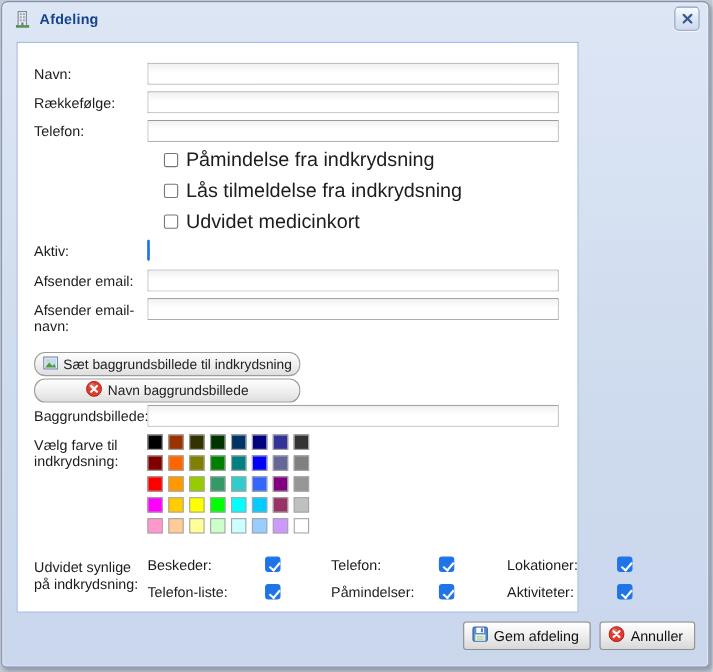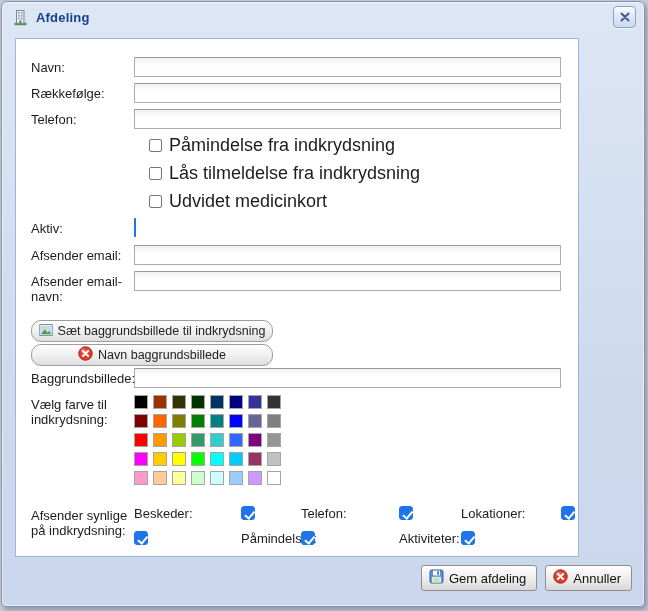--- a/index.html
+++ b/index.html
@@ -25,21 +25,21 @@
     margin-left:5px;letter-spacing:.2px;
   }
   .close-btn{
     margin-left:auto;width:21px;height:20px;flex:none;
     border:1px solid #8ea0c4;border-radius:4px;
     background:linear-gradient(#fbfdff,#dfe8f6 45%,#ccd9ee);
     display:flex;align-items:center;justify-content:center;
     cursor:pointer;box-shadow:0 1px 1px rgba(255,255,255,.7);
   }
   .panel{
-    position:absolute;left:13px;top:36px;width:564px;height:519px;
+    position:absolute;left:13px;top:36px;width:511px;height:519px;
     background:#ffffff;border:1px solid #9cb5e0;box-sizing:border-box;
     padding:18px 17px 0 15px;
   }
   .frow{display:flex;margin-bottom:6px;}
   .lbl{
     width:103px;min-width:103px;font-size:13px;color:#1c1c1c;
     padding-top:3px;line-height:15px;
   }
   .fld{flex:1;}
   input.txt{
@@ -249,28 +249,29 @@
             <div class="swatch" style="background: rgb(204, 255, 204);"></div>
             <div class="swatch" style="background: rgb(204, 255, 255);"></div>
             <div class="swatch" style="background: rgb(153, 204, 255);"></div>
             <div class="swatch" style="background: rgb(204, 153, 255);"></div>
             <div class="swatch" style="background: rgb(255, 255, 255);"></div>
           </div>
       </div>
     </div>
 
     <div class="knapper">
-      <div class="lbl">Afsender synlige på indkrydsning:</div>
+      <div class="lbl">Udvidet synlige på indkrydsning:</div>
       <div class="kgrid">
         <span class="klbl">Beskeder:</span>
         <span class="checkbox checked"></span>
         <span class="klbl">Telefon:</span>
         <span class="checkbox checked"></span>
         <span class="klbl">Lokationer:</span>
         <span class="checkbox checked"></span>
+        <span class="klbl">Telefon-liste:</span>
         <span class="checkbox checked"></span>
         <span class="klbl">Påmindelser:</span>
         <span class="checkbox checked"></span>
         <span class="klbl">Aktiviteter:</span>
         <span class="checkbox checked"></span>
       </div>
     </div>
 
   </div>
 

